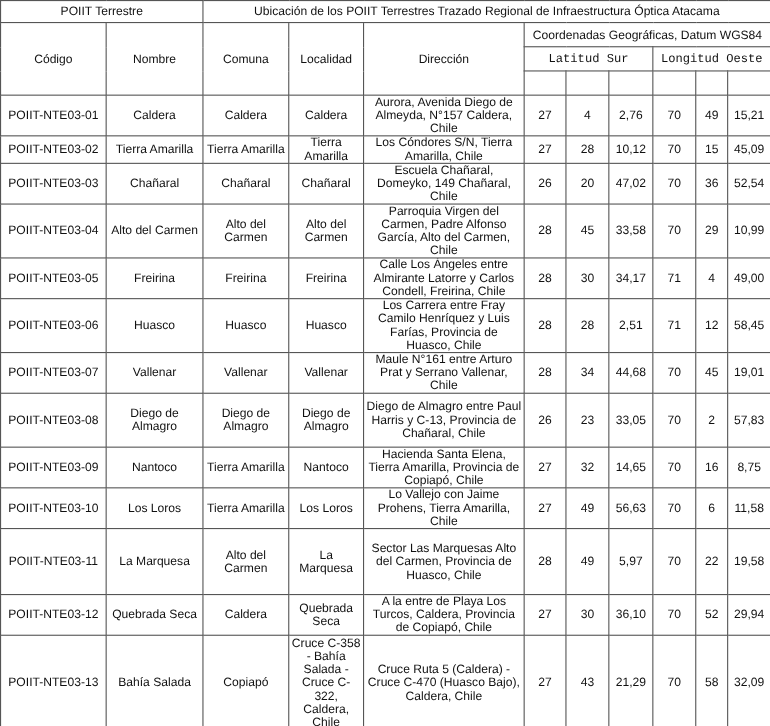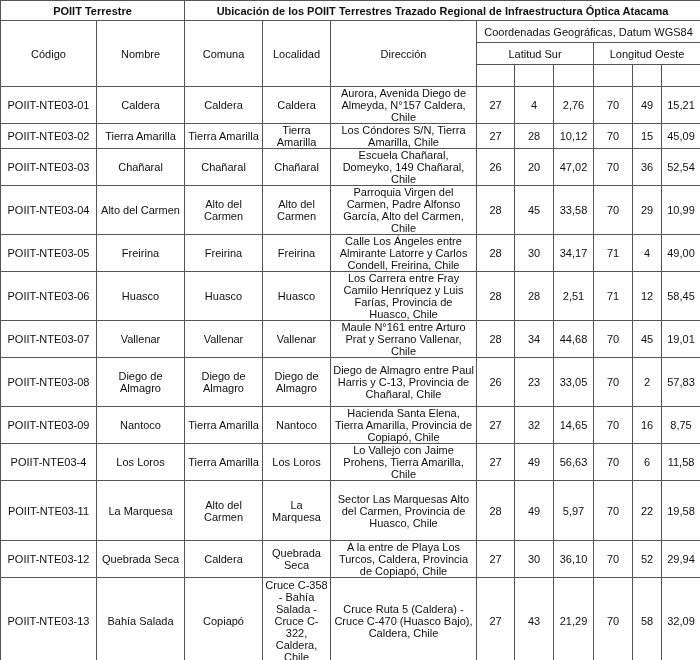--- a/index.html
+++ b/index.html
@@ -14,24 +14,24 @@
   }
   td, th {
     border: 1px solid #555555;
     text-align: center;
     vertical-align: middle;
     padding: 0 2px;
     line-height: 12px;
     font-weight: normal;
     overflow: hidden;
   }
-  th.bold { font-weight: bold; font-size: 11px; }
+  th.bold { font-weight: normal; font-size: 11px; }
   tr.h-top th { height: 19px; }
   tr.h-coord th { height: 21px; margin-top: 24px; }
-  tr.h-latlong th { height: 21px; }
+  tr.h-latlong th { height: 21px; font-family: Liberation Mono, monospace; }
   tr.h-unit th { height: 21px; padding-left: 40px; }
   td.codigo { white-space: nowrap; }
 </style>
 </head>
 <body>
 
 <table>
   <colgroup>
     <col style="width:96px">
       <col style="width:88px">
@@ -183,21 +183,21 @@
         <td>Nantoco</td>
         <td>Hacienda Santa Elena, Tierra Amarilla, Provincia de Copiapó, Chile</td>
         <td>27</td>
         <td>32</td>
         <td>14,65</td>
         <td>70</td>
         <td>16</td>
         <td>8,75</td>
       </tr>
       <tr style="height: 37px;">
-        <td class="codigo">POIIT-NTE03-4</td>
+        <td class="codigo">POIIT-NTE03-10</td>
         <td>Los Loros</td>
         <td>Tierra Amarilla</td>
         <td>Los Loros</td>
         <td>Lo Vallejo con Jaime Prohens, Tierra Amarilla, Chile</td>
         <td>27</td>
         <td>49</td>
         <td>56,63</td>
         <td>70</td>
         <td>6</td>
         <td>11,58</td>

